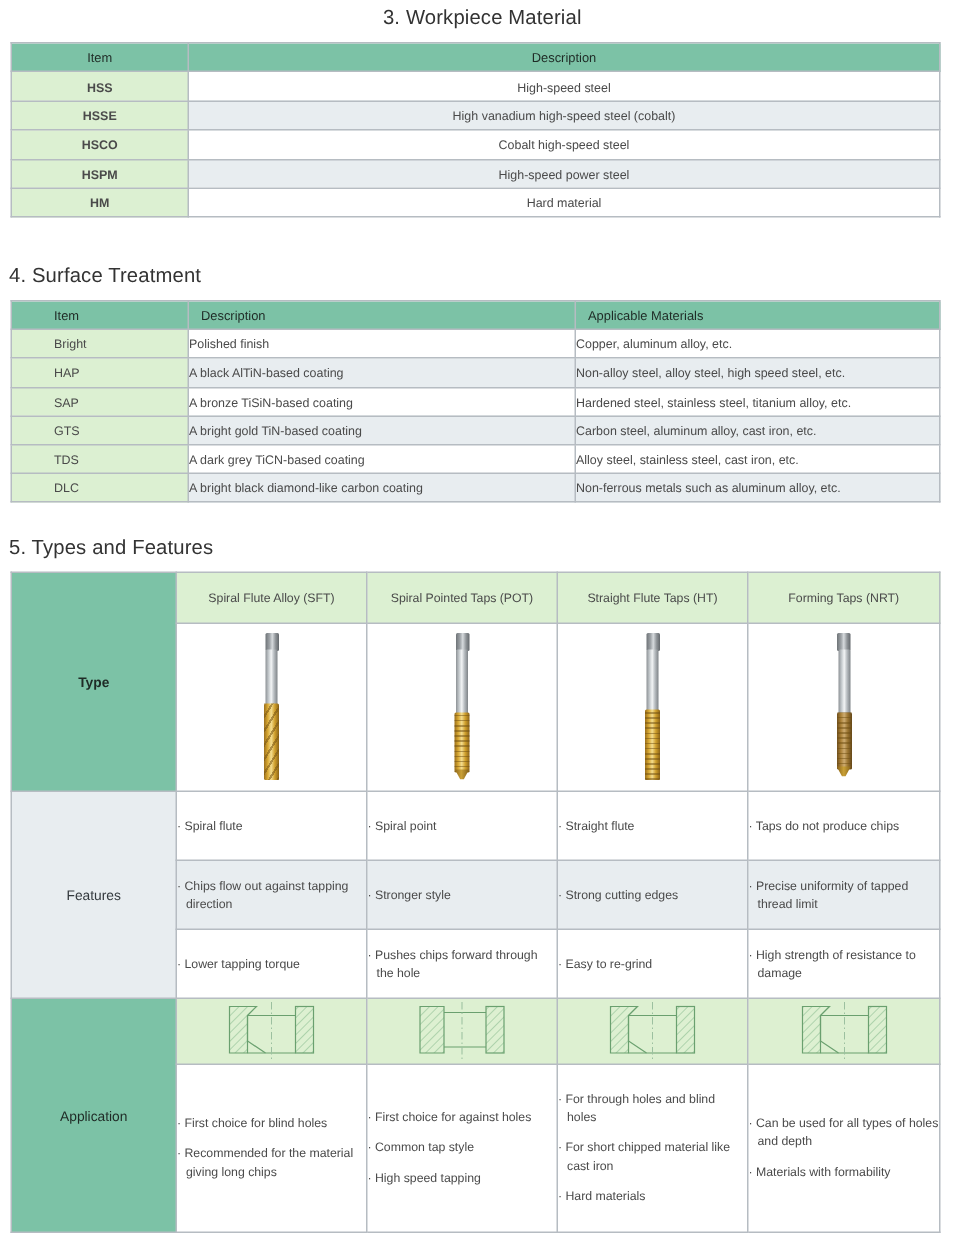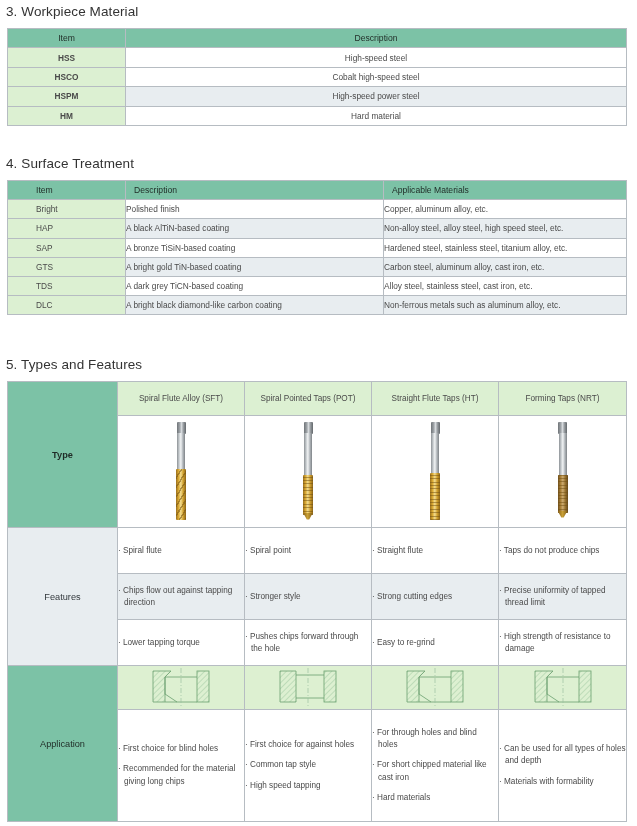--- a/index.html
+++ b/index.html
@@ -50,26 +50,26 @@
   .itemcell.center { text-align: center; font-weight: bold; }
   .itemcell.left { text-align: left; padding-left: 28px; }
   .rowA { background: #ffffff; }
   .rowB { background: #e8edf0; }
   .txt { color: #4a4a4a; }
   .c { text-align: center; }
   .l { text-align: left; padding-left: 8px; }
 
   
   #sec3-wrap { position: absolute; left: 0; top: 4px; width: 637px; }
-  #sec3-wrap h2 { margin-bottom: 9px; }
+  #sec3-wrap h2 { margin-bottom: 9px; text-align: center; }
   #tbl3 { width: 620px; margin-left: 7px; }
   #tbl3 tr { height: 19.4px; }
 
   
-  #sec4-wrap { position: absolute; left: 0; top: 156px; width: 637px; }
+  #sec4-wrap { position: absolute; left: 0; top: 176px; width: 637px; }
   #sec4-wrap h2 { margin-bottom: 9px; }
   #tbl4 { width: 620px; margin-left: 7px; }
   #tbl4 tr { height: 19.2px; }
 
   
   #sec5-wrap { position: absolute; left: 0; top: 357px; width: 637px; }
   #sec5-wrap h2 { margin-bottom: 9px; }
   #tbl5 { width: 620px; margin-left: 7px; }
 
   .collabel-hdr { background: #dcf0d2; text-align: center;
@@ -160,20 +160,24 @@
       <thead>
         <tr>
           <th class="hdr center">Item</th>
           <th class="hdr center">Description</th>
         </tr>
       </thead>
       <tbody>
         <tr>
           <td class="itemcell center">HSS</td>
           <td class="rowA c txt">High-speed steel</td>
+        </tr>
+        <tr>
+          <td class="itemcell center">HSSE</td>
+          <td class="rowB c txt">High vanadium high-speed steel (cobalt)</td>
         </tr>
         <tr>
           <td class="itemcell center">HSCO</td>
           <td class="rowA c txt">Cobalt high-speed steel</td>
         </tr>
         <tr>
           <td class="itemcell center">HSPM</td>
           <td class="rowB c txt">High-speed power steel</td>
         </tr>
         <tr>

